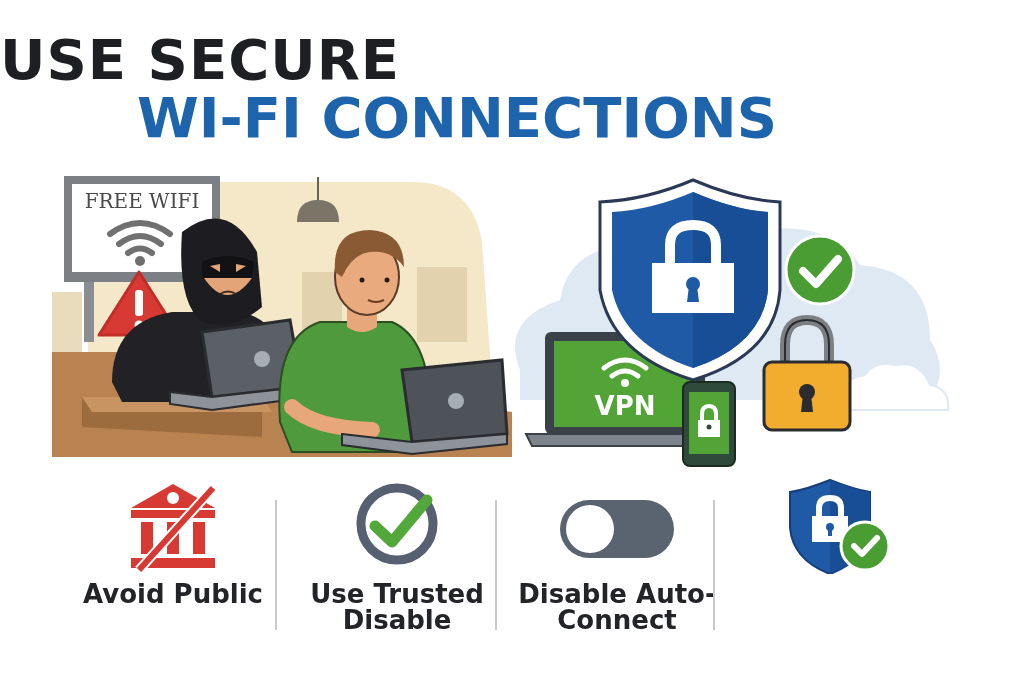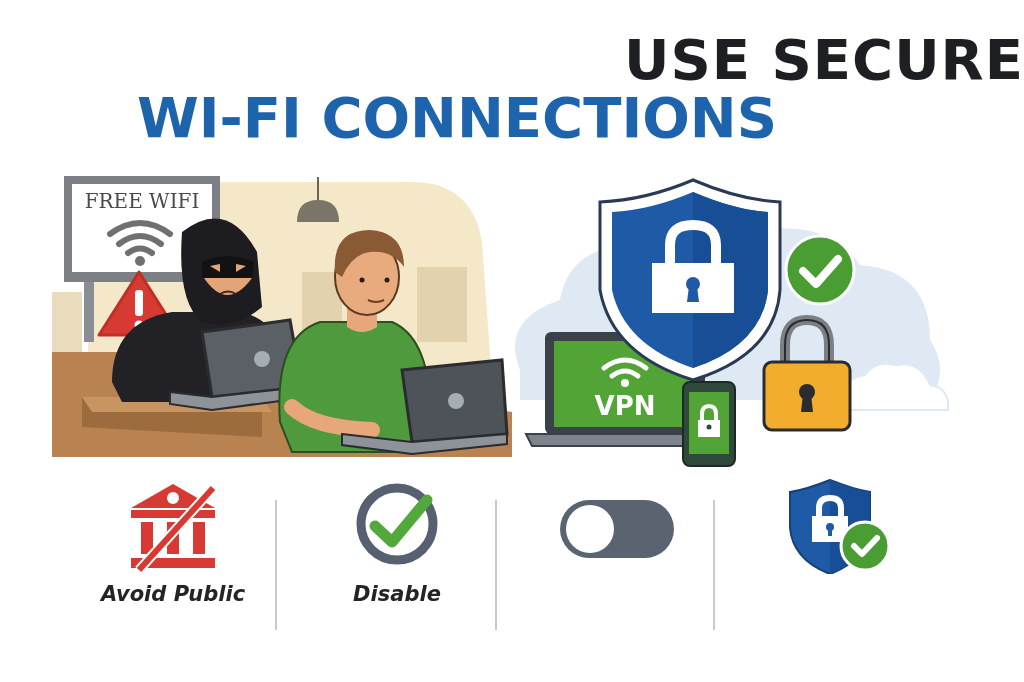--- a/index.html
+++ b/index.html
@@ -1,24 +1,24 @@
 <!DOCTYPE html>
 <html><head>
 <meta charset="utf-8">
 <style>
   html,body{margin:0;padding:0;background:#ffffff;}
   body{width:1024px;height:682px;position:relative;overflow:hidden;font-family:"DejaVu Sans","Liberation Sans",sans-serif;}
-  .title1{position:absolute;left:0;top:28px;width:1024px;text-align:right;font-size:56px;font-weight:bold;color:#1e1f22;letter-spacing:1px;line-height:64px;}
+  .title1{position:absolute;left:0;top:28px;width:1024px;text-align:left;font-size:56px;font-weight:bold;color:#1e1f22;letter-spacing:1px;line-height:64px;}
   .title2{position:absolute;left:0;top:86px;width:914px;text-align:center;font-size:56px;font-weight:bold;color:#1d64ad;letter-spacing:0px;line-height:64px;}
   .scene-left{position:absolute;left:52px;top:172px;width:460px;height:290px;}
   .scene-right{position:absolute;left:500px;top:170px;width:460px;height:300px;}
   .tips{position:absolute;left:60px;top:478px;width:900px;height:170px;}
   .tip{position:absolute;top:0;width:220px;height:170px;text-align:center;}
   .tip svg{display:block;margin:0 auto;}
-  .tip-label{position:absolute;left:0;top:103px;width:220px;font-size:21px;line-height:26px;color:#232427;font-weight:bold;font-style:italic;}
+  .tip-label{position:absolute;left:0;top:103px;width:220px;font-size:26px;line-height:26px;color:#232427;font-weight:bold;}
   .divider{position:absolute;top:22px;width:2px;height:130px;background:#c9c9c9;}
   .sign-text{font-family:"DejaVu Serif","Liberation Serif",serif;}
 </style>
 </head>
 <body>
 
 <div class="title1">USE SECURE</div>
 <div class="title2">WI-FI CONNECTIONS</div>
 
 <div class="scene-left">
@@ -163,30 +163,35 @@
     </div>
   </div>
   <div class="divider" style="left:215px;"></div>
 
   <div class="tip" style="left:227px;">
     <svg width="100" height="96" viewBox="0 0 100 96">
       <circle cx="50" cy="46" r="36" fill="none" stroke="#566070" stroke-width="9"></circle>
       <path d="M28 48 L45 64 L80 22" fill="none" stroke="#52a83a" stroke-width="11" stroke-linecap="round" stroke-linejoin="round"></path>
     </svg>
     <div class="tip-label">
+      <div>Use Trusted</div>
       <div>Disable</div>
     </div>
   </div>
   <div class="divider" style="left:435px;"></div>
 
   <div class="tip" style="left:447px;">
     <svg width="130" height="96" viewBox="0 0 130 96">
       <rect x="8" y="22" width="114" height="58" rx="29" fill="#5a6370"></rect>
       <circle cx="38" cy="51" r="24" fill="#ffffff"></circle>
     </svg>
+    <div class="tip-label">
+      <div>Disable Auto-</div>
+      <div>Connect</div>
+    </div>
   </div>
   <div class="divider" style="left:653px;"></div>
 
   <div class="tip" style="left:665px;">
     <svg width="130" height="96" viewBox="0 0 130 96">
       <path d="M60 2 Q85 12 100 14 L100 50 Q97 82 60 96 Q23 82 20 50 L20 14 Q35 12 60 2 Z" fill="#1f5aa6" stroke="#163f78" stroke-width="2"></path>
       <path d="M60 2 Q85 12 100 14 L100 50 Q97 82 60 96 Z" fill="#184e95"></path>
       <path d="M49 40 L49 30 Q49 20 60 20 Q71 20 71 30 L71 40" fill="none" stroke="#ffffff" stroke-width="6"></path>
       <rect x="42" y="38" width="36" height="26" fill="#ffffff"></rect>
       <circle cx="60" cy="49" r="4" fill="#1f5aa6"></circle>

